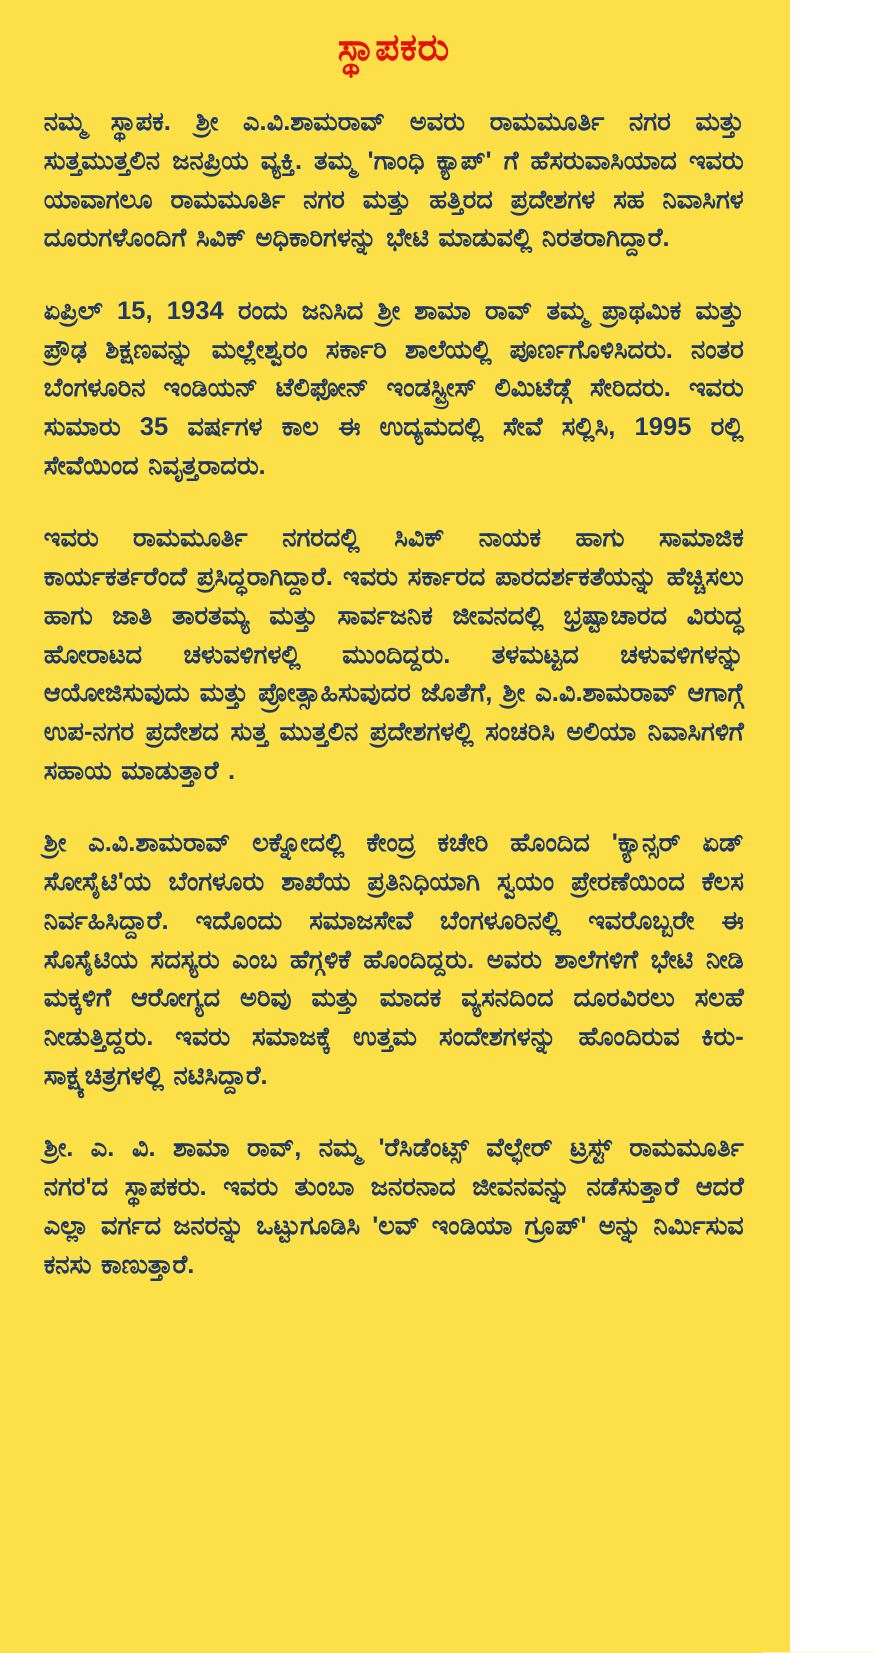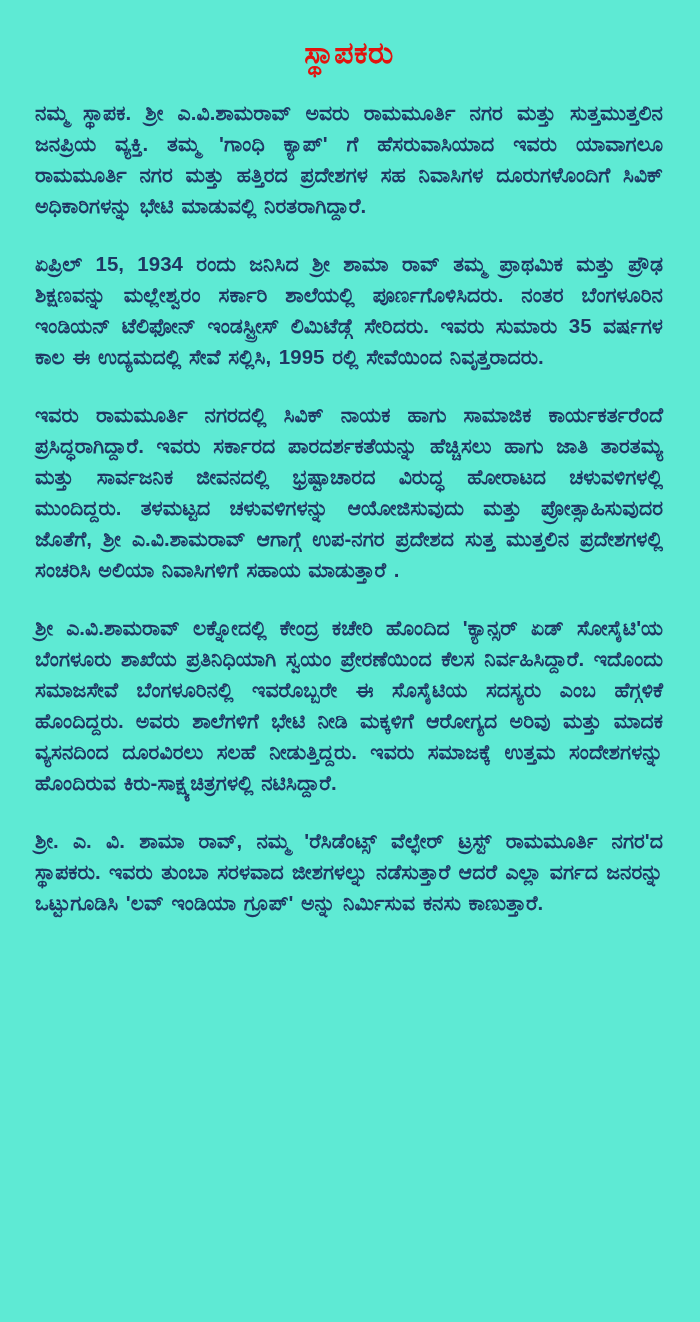--- a/index.html
+++ b/index.html
@@ -7,25 +7,25 @@
     padding: 0;
     background: #FFFFFF;
   }
   body {
     width: 700px;
     min-height: 1322px;
     font-family: "Liberation Sans", sans-serif;
     box-sizing: border-box;
   }
   .page {
-    width: 700px;
+    width: 632px;
     min-height: 1322px;
     box-sizing: border-box;
-    padding: 36px 37px 40px 35px;
-    background: #5eead4;
+    padding: 22px 37px 40px 35px;
+    background: #fde047;
   }
   .doc-title {
     margin: 0 0 26px 0;
     text-align: center;
     font-size: 30px;
     font-weight: bold;
     color: #E2130E;
     letter-spacing: 0.5px;
   }
   .para {
@@ -45,14 +45,14 @@
 </head>
 <body>
 
 <main class="page">
   <h1 class="doc-title">ಸ್ಥಾಪಕರು</h1>
 
   <p class="para">ನಮ್ಮ ಸ್ಥಾಪಕ. ಶ್ರೀ ಎ.ವಿ.ಶಾಮರಾವ್ ಅವರು ರಾಮಮೂರ್ತಿ ನಗರ ಮತ್ತು ಸುತ್ತಮುತ್ತಲಿನ ಜನಪ್ರಿಯ ವ್ಯಕ್ತಿ. ತಮ್ಮ 'ಗಾಂಧಿ ಕ್ಯಾಪ್' ಗೆ ಹೆಸರುವಾಸಿಯಾದ ಇವರು ಯಾವಾಗಲೂ ರಾಮಮೂರ್ತಿ ನಗರ ಮತ್ತು ಹತ್ತಿರದ ಪ್ರದೇಶಗಳ ಸಹ ನಿವಾಸಿಗಳ ದೂರುಗಳೊಂದಿಗೆ ಸಿವಿಕ್ ಅಧಿಕಾರಿಗಳನ್ನು ಭೇಟಿ ಮಾಡುವಲ್ಲಿ ನಿರತರಾಗಿದ್ದಾರೆ.</p>
   <p class="para">ಏಪ್ರಿಲ್ 15, 1934 ರಂದು ಜನಿಸಿದ ಶ್ರೀ ಶಾಮಾ ರಾವ್ ತಮ್ಮ ಪ್ರಾಥಮಿಕ ಮತ್ತು ಪ್ರೌಢ ಶಿಕ್ಷಣವನ್ನು ಮಲ್ಲೇಶ್ವರಂ ಸರ್ಕಾರಿ ಶಾಲೆಯಲ್ಲಿ ಪೂರ್ಣಗೊಳಿಸಿದರು. ನಂತರ ಬೆಂಗಳೂರಿನ ಇಂಡಿಯನ್ ಟೆಲಿಫೋನ್ ಇಂಡಸ್ಟ್ರೀಸ್ ಲಿಮಿಟೆಡ್ಗೆ ಸೇರಿದರು. ಇವರು ಸುಮಾರು 35 ವರ್ಷಗಳ ಕಾಲ ಈ ಉದ್ಯಮದಲ್ಲಿ ಸೇವೆ ಸಲ್ಲಿಸಿ, 1995 ರಲ್ಲಿ ಸೇವೆಯಿಂದ ನಿವೃತ್ತರಾದರು.</p>
   <p class="para">ಇವರು ರಾಮಮೂರ್ತಿ ನಗರದಲ್ಲಿ ಸಿವಿಕ್ ನಾಯಕ ಹಾಗು ಸಾಮಾಜಿಕ ಕಾರ್ಯಕರ್ತರೆಂದೆ ಪ್ರಸಿದ್ಧರಾಗಿದ್ದಾರೆ. ಇವರು ಸರ್ಕಾರದ ಪಾರದರ್ಶಕತೆಯನ್ನು ಹೆಚ್ಚಿಸಲು ಹಾಗು ಜಾತಿ ತಾರತಮ್ಯ ಮತ್ತು ಸಾರ್ವಜನಿಕ ಜೀವನದಲ್ಲಿ ಭ್ರಷ್ಟಾಚಾರದ ವಿರುದ್ಧ ಹೋರಾಟದ ಚಳುವಳಿಗಳಲ್ಲಿ ಮುಂದಿದ್ದರು. ತಳಮಟ್ಟದ ಚಳುವಳಿಗಳನ್ನು ಆಯೋಜಿಸುವುದು ಮತ್ತು ಪ್ರೋತ್ಸಾಹಿಸುವುದರ ಜೊತೆಗೆ, ಶ್ರೀ ಎ.ವಿ.ಶಾಮರಾವ್ ಆಗಾಗ್ಗೆ ಉಪ-ನಗರ ಪ್ರದೇಶದ ಸುತ್ತ ಮುತ್ತಲಿನ ಪ್ರದೇಶಗಳಲ್ಲಿ ಸಂಚರಿಸಿ ಅಲಿಯಾ ನಿವಾಸಿಗಳಿಗೆ ಸಹಾಯ ಮಾಡುತ್ತಾರೆ .</p>
   <p class="para">ಶ್ರೀ ಎ.ವಿ.ಶಾಮರಾವ್  ಲಕ್ನೋದಲ್ಲಿ ಕೇಂದ್ರ ಕಚೇರಿ ಹೊಂದಿದ 'ಕ್ಯಾನ್ಸರ್ ಏಡ್ ಸೋಸೈಟಿ'ಯ ಬೆಂಗಳೂರು ಶಾಖೆಯ ಪ್ರತಿನಿಧಿಯಾಗಿ ಸ್ವಯಂ ಪ್ರೇರಣೆಯಿಂದ ಕೆಲಸ ನಿರ್ವಹಿಸಿದ್ದಾರೆ. ಇದೊಂದು ಸಮಾಜಸೇವೆ ಬೆಂಗಳೂರಿನಲ್ಲಿ ಇವರೊಬ್ಬರೇ ಈ ಸೊಸೈಟಿಯ ಸದಸ್ಯರು ಎಂಬ ಹೆಗ್ಗಳಿಕೆ ಹೊಂದಿದ್ದರು. ಅವರು ಶಾಲೆಗಳಿಗೆ ಭೇಟಿ ನೀಡಿ ಮಕ್ಕಳಿಗೆ ಆರೋಗ್ಯದ ಅರಿವು ಮತ್ತು ಮಾದಕ ವ್ಯಸನದಿಂದ ದೂರವಿರಲು ಸಲಹೆ ನೀಡುತ್ತಿದ್ದರು. ಇವರು ಸಮಾಜಕ್ಕೆ ಉತ್ತಮ ಸಂದೇಶಗಳನ್ನು ಹೊಂದಿರುವ ಕಿರು-ಸಾಕ್ಷ್ಯಚಿತ್ರಗಳಲ್ಲಿ ನಟಿಸಿದ್ದಾರೆ.</p>
-  <p class="para">ಶ್ರೀ. ಎ. ವಿ. ಶಾಮಾ ರಾವ್, ನಮ್ಮ 'ರೆಸಿಡೆಂಟ್ಸ್ ವೆಲ್ಫೇರ್ ಟ್ರಸ್ಟ್ ರಾಮಮೂರ್ತಿ ನಗರ'ದ ಸ್ಥಾಪಕರು. ಇವರು ತುಂಬಾ ಸರಳವಾದ ಜೀಶಗಳಲ್ನು ನಡೆಸುತ್ತಾರೆ ಆದರೆ ಎಲ್ಲಾ ವರ್ಗದ ಜನರನ್ನು ಒಟ್ಟುಗೂಡಿಸಿ  'ಲವ್ ಇಂಡಿಯಾ ಗ್ರೂಪ್' ಅನ್ನು ನಿರ್ಮಿಸುವ ಕನಸು ಕಾಣುತ್ತಾರೆ.</p>
+  <p class="para">ಶ್ರೀ. ಎ. ವಿ. ಶಾಮಾ ರಾವ್, ನಮ್ಮ 'ರೆಸಿಡೆಂಟ್ಸ್ ವೆಲ್ಫೇರ್ ಟ್ರಸ್ಟ್ ರಾಮಮೂರ್ತಿ ನಗರ'ದ ಸ್ಥಾಪಕರು. ಇವರು ತುಂಬಾ ಜನರನಾದ ಜೀವನವನ್ನು ನಡೆಸುತ್ತಾರೆ ಆದರೆ ಎಲ್ಲಾ ವರ್ಗದ ಜನರನ್ನು ಒಟ್ಟುಗೂಡಿಸಿ  'ಲವ್ ಇಂಡಿಯಾ ಗ್ರೂಪ್' ಅನ್ನು ನಿರ್ಮಿಸುವ ಕನಸು ಕಾಣುತ್ತಾರೆ.</p>
 </main>
 
 </body></html>

